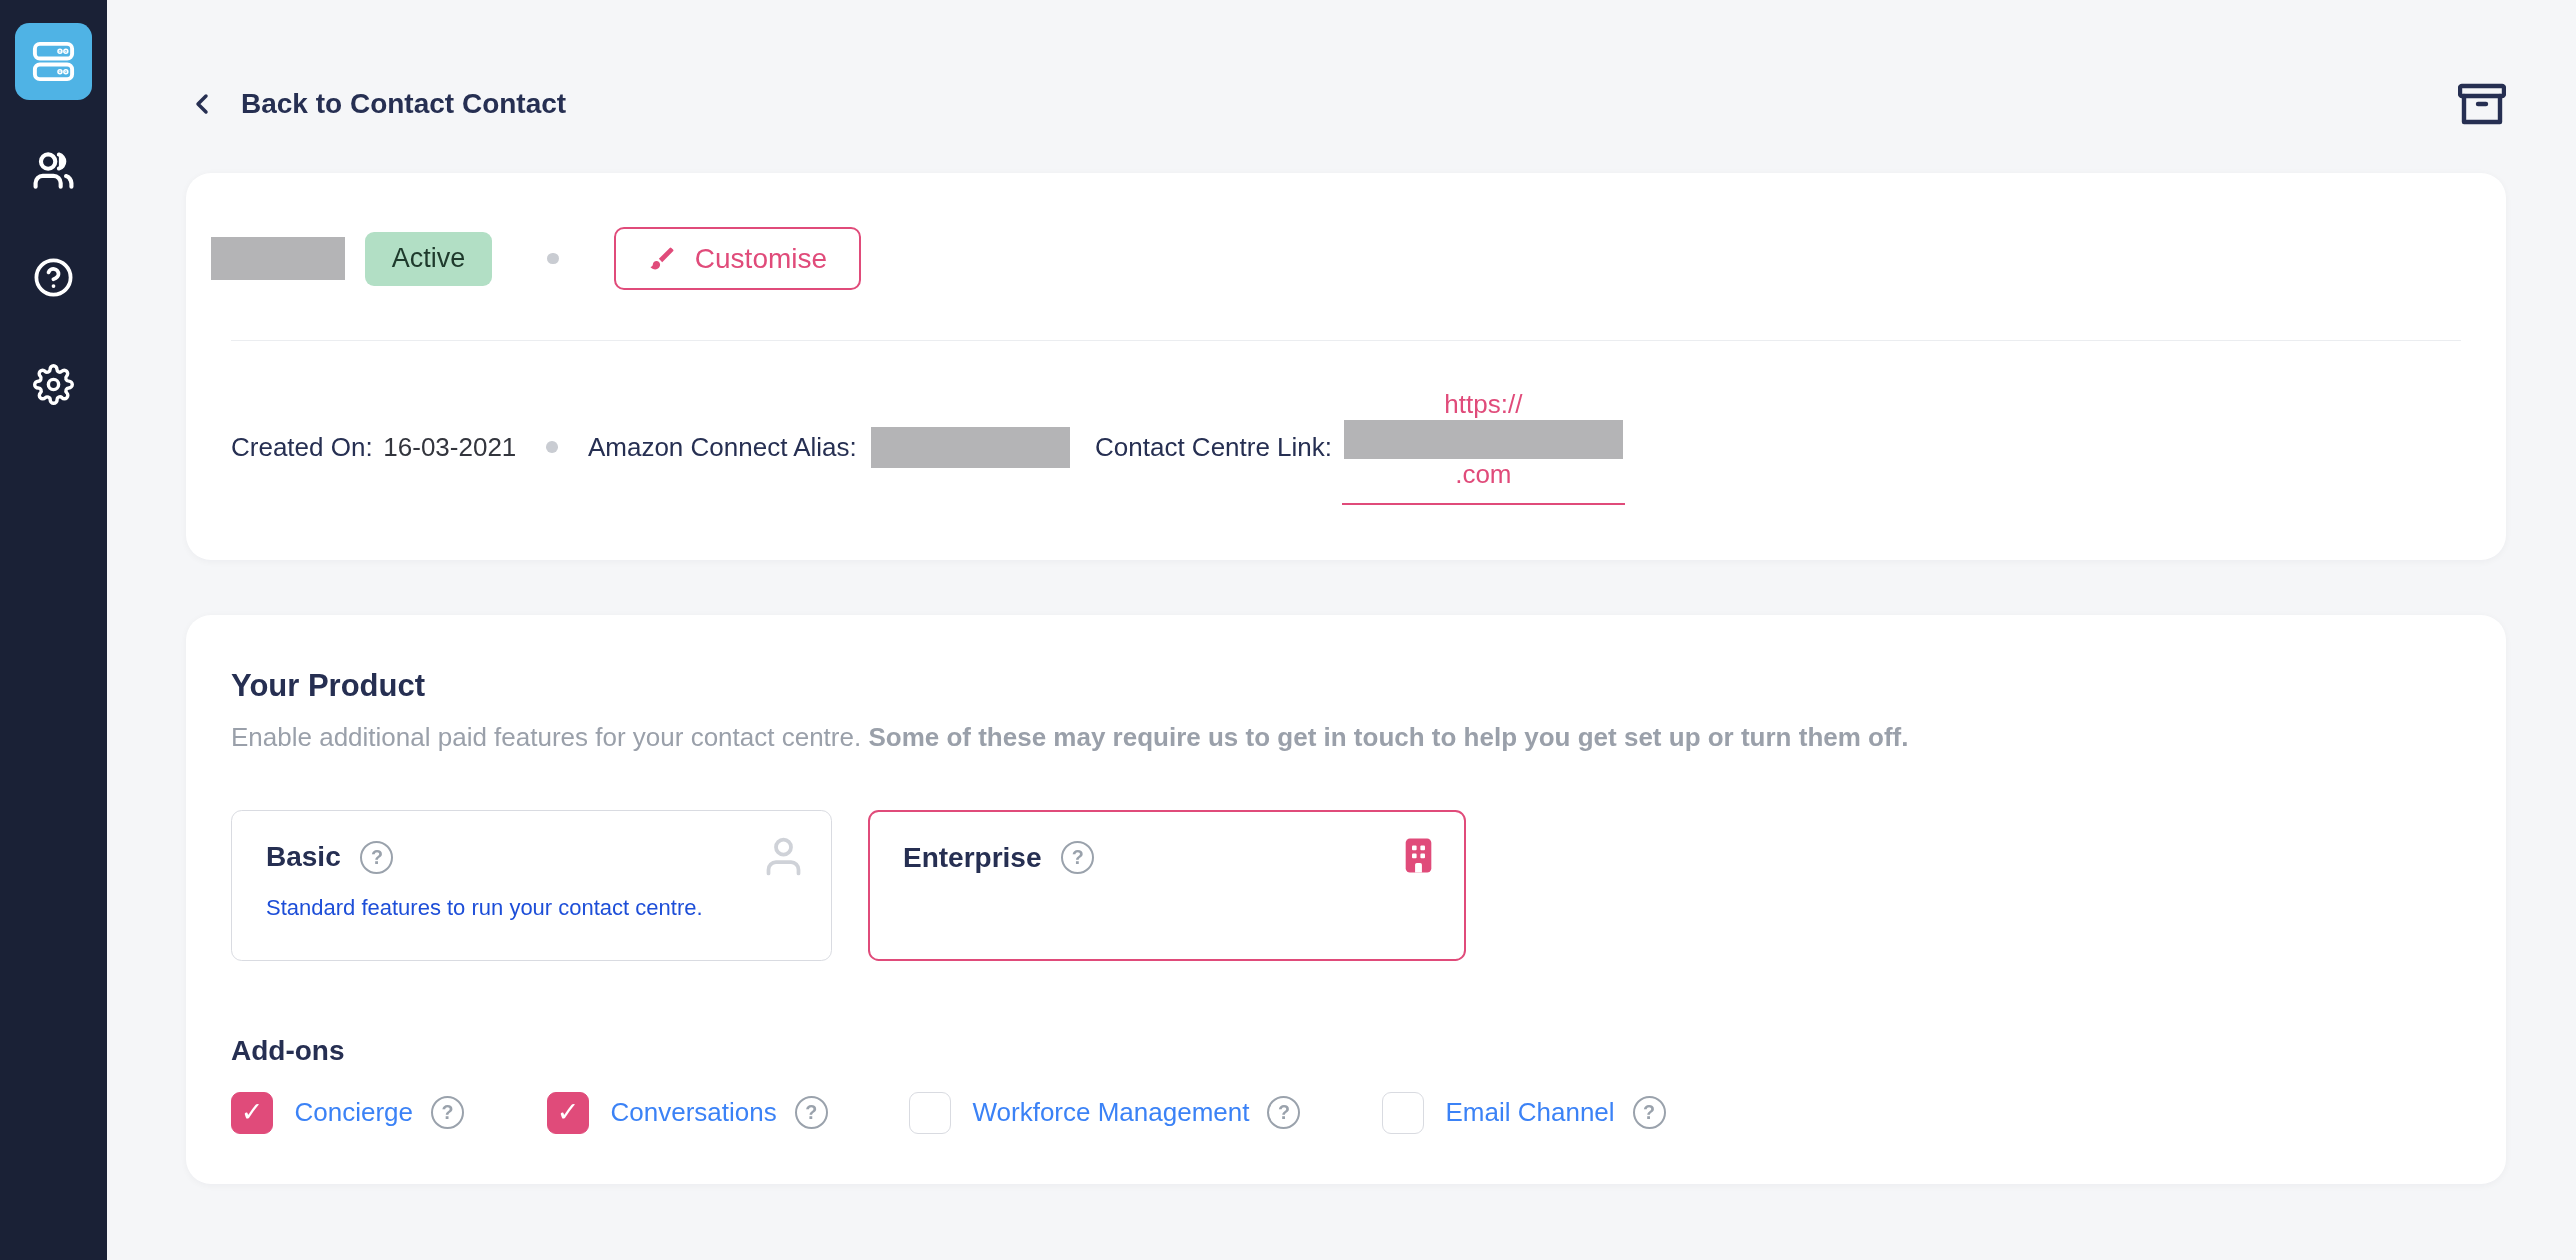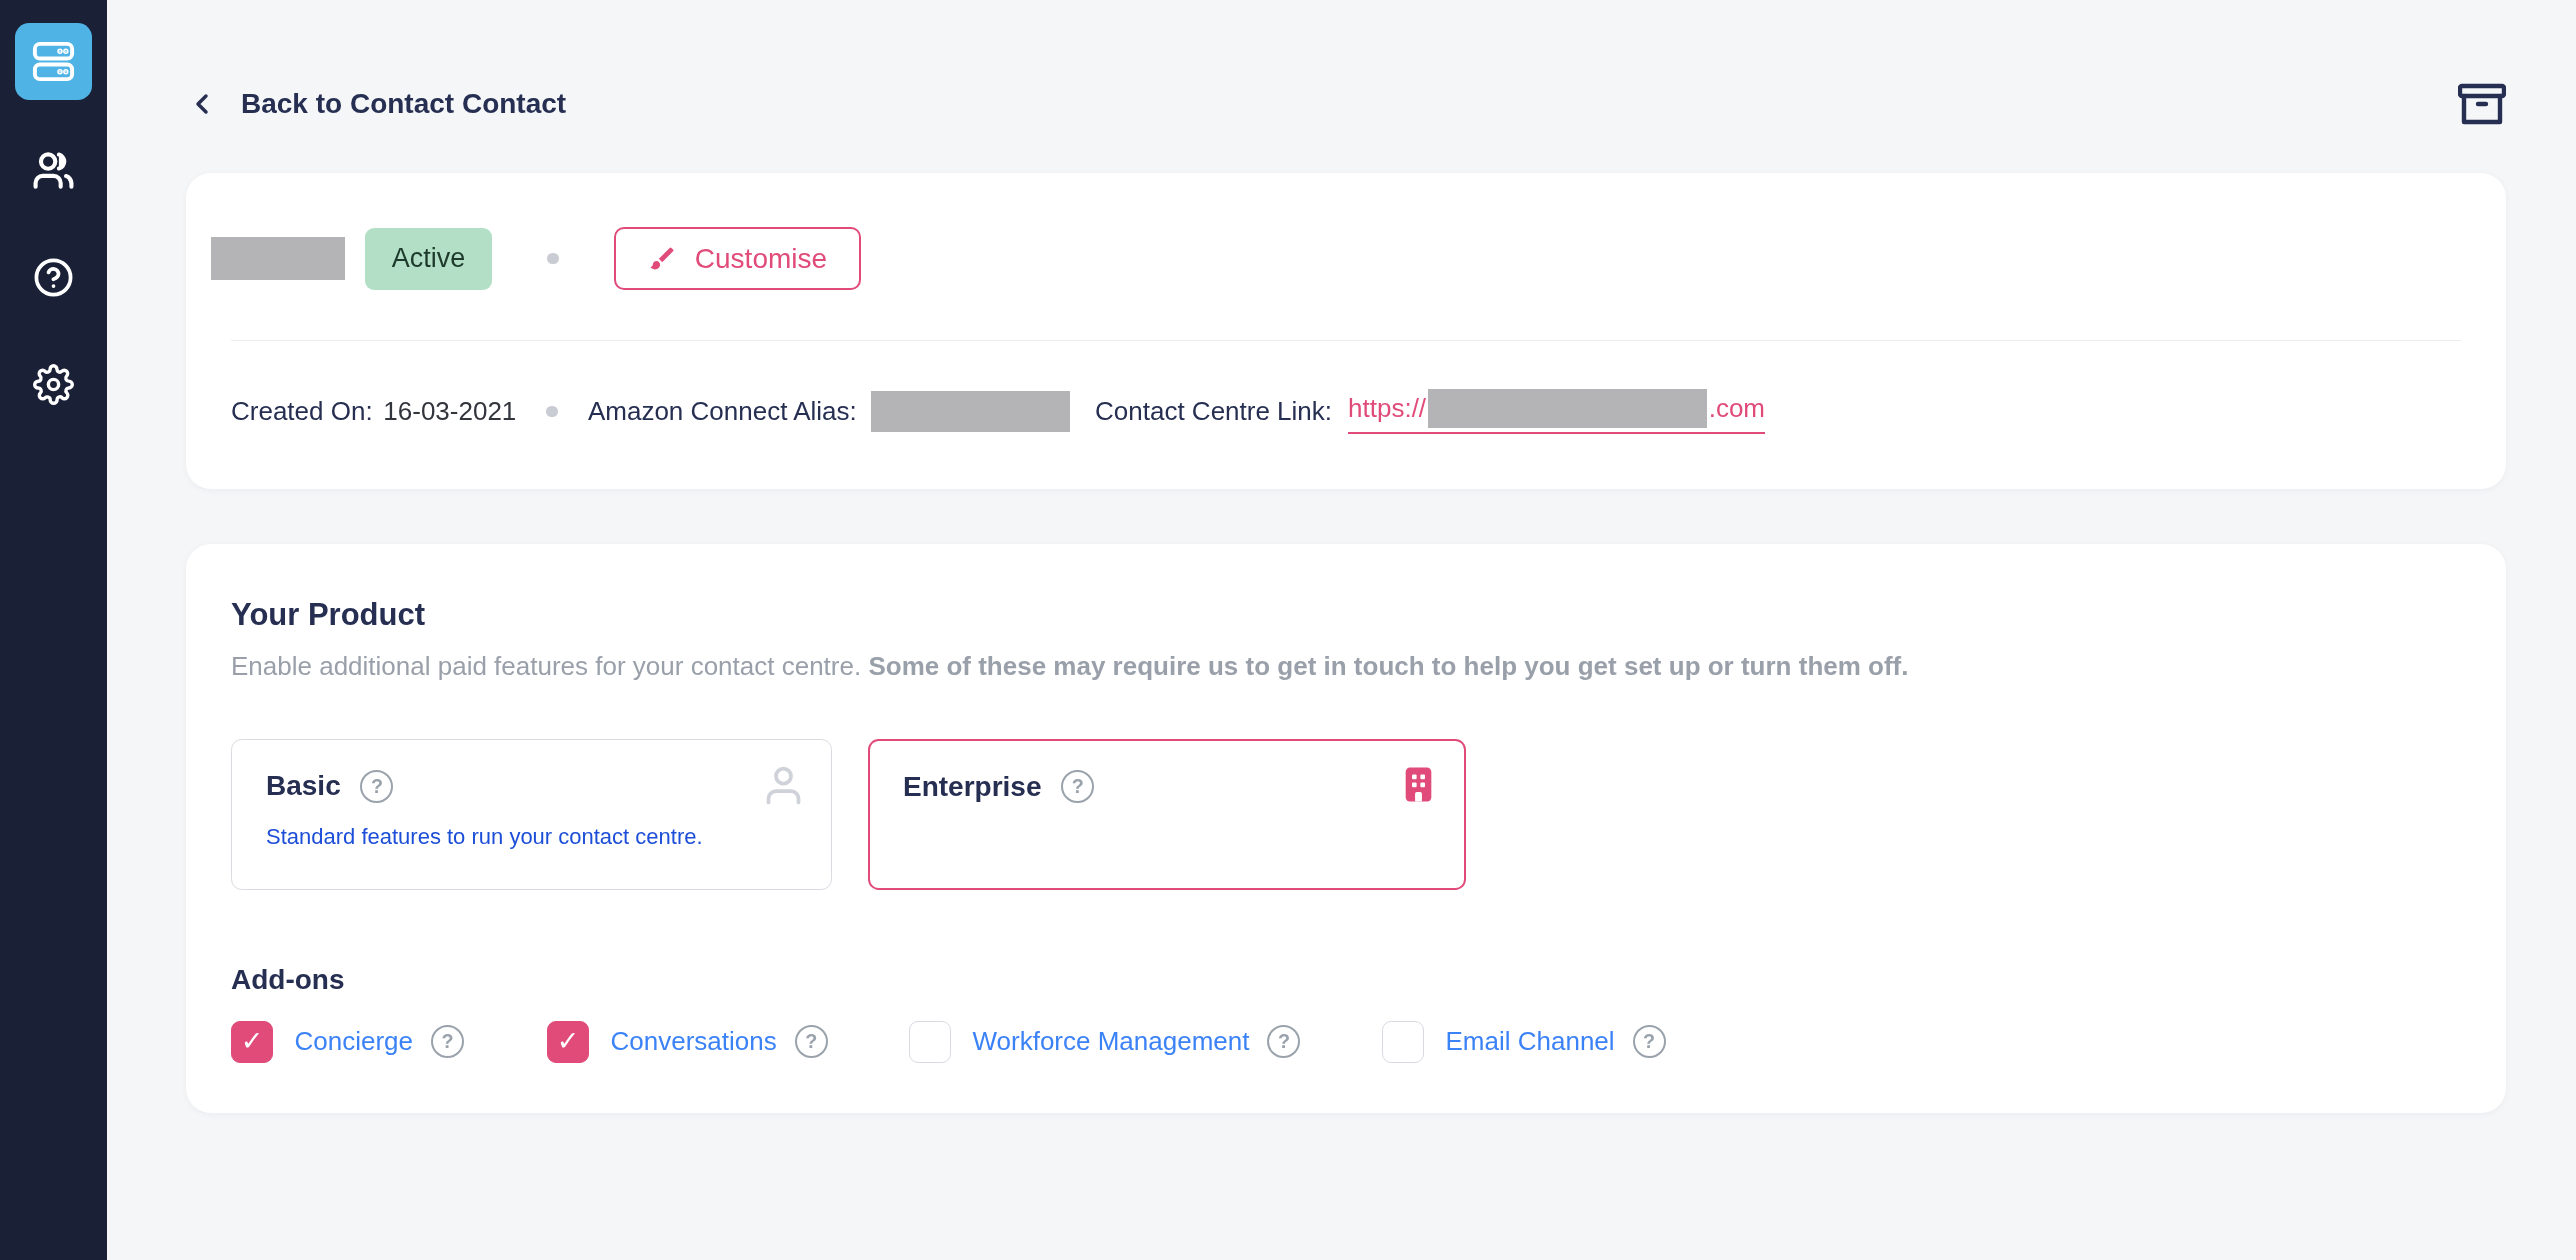--- a/index.html
+++ b/index.html
@@ -37,37 +37,37 @@
 
   .card { background:#fff; border-radius:25px; box-shadow:0 1.8px 7.2px rgba(20,30,60,.04); }
 
   
   .card-contact { margin-top:42px; padding:54px 0 55px; }
   .cc-row1 { display:flex; align-items:center; height:63px; padding:0 45px 0 25px; }
   .redacted { background:#b4b4b6; }
   .redacted-name { width:134px; height:43px; }
   .status-badge {
     margin-left:19.7px; background:#b2dfc5; color:#1e3a2c; font-size:27px;
-    height:62px; padding:0 27px; border-radius:9px; display:flex; align-items:center;
+    height:54px; padding:0 27px; border-radius:9px; display:flex; align-items:center;
   }
   .sep-dot { width:11.6px; height:11.6px; border-radius:50%; background:#c9ccd2; margin:0 55px; flex:0 0 auto; }
   .customise-btn {
     height:63px; padding:0 32px; background:#fff; border:2.7px solid #e04b7a; border-radius:10px;
     color:#e04b7a; font-size:28px; font-weight:500; font-family:inherit;
     display:flex; align-items:center; gap:18px; cursor:pointer;
   }
   .cc-divider { border:none; border-top:1.8px solid #ebedf0; margin:50px 45px 0; }
   .cc-meta { margin-top:48px; padding:0 45px; display:flex; align-items:center; font-size:26px; color:#33353d; }
   .meta-label { font-weight:400; color:#262f52; white-space:nowrap; }
   .meta-value { margin-left:10.7px; white-space:nowrap; }
   .redacted-alias { width:199px; height:41px; margin-left:14.3px; }
   .link-label { margin-left:25px; }
   .cc-link {
-    margin-left:16px; display:inline-flex; align-items:center; cursor:pointer;
-    color:#e04b7a; text-decoration:none; border-bottom:2.7px solid #e04b7a; padding-bottom:4px;
+    margin-left:10px; display:inline-flex; align-items:center; cursor:pointer;
+    color:#e04b7a; text-decoration:none; border-bottom:2.7px solid #e04b7a; padding-bottom:13px;flex-direction:column;
   }
   .redacted-url { width:279px; height:39px; margin:0 1.8px; }
 
   
   .card-product { margin-top:55px; padding:50px 45px 50px; }
   .product-title { font-size:31px; line-height:41px; font-weight:700; color:#262f52; }
   .product-subtitle { margin-top:12.5px; font-size:26px; line-height:36px; color:#9aa0aa; }
   .product-subtitle .bold { font-weight:700; }
 
   .plans { margin-top:55px; display:flex; gap:36px; }

